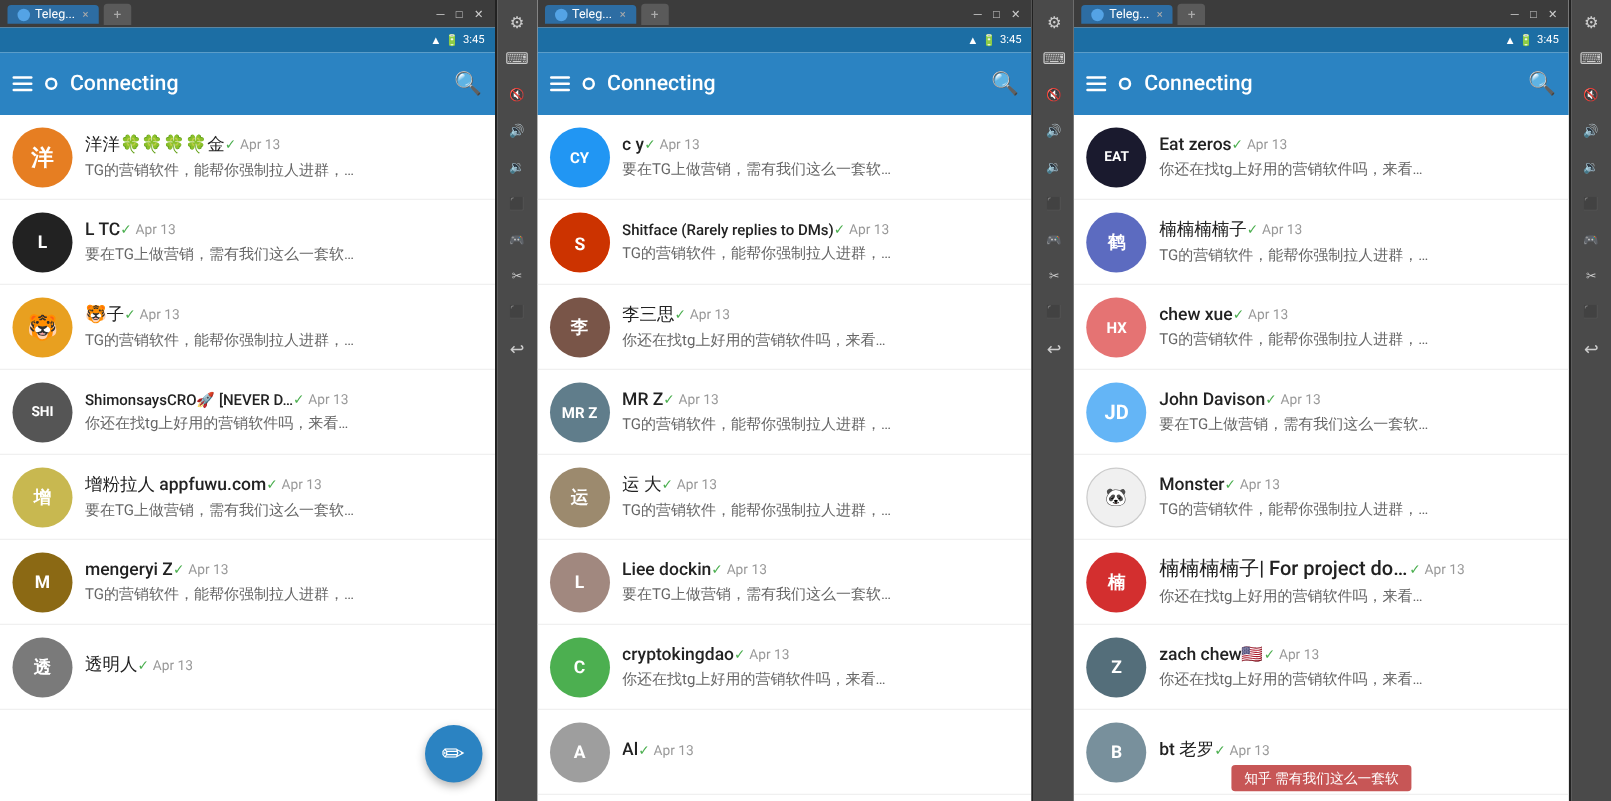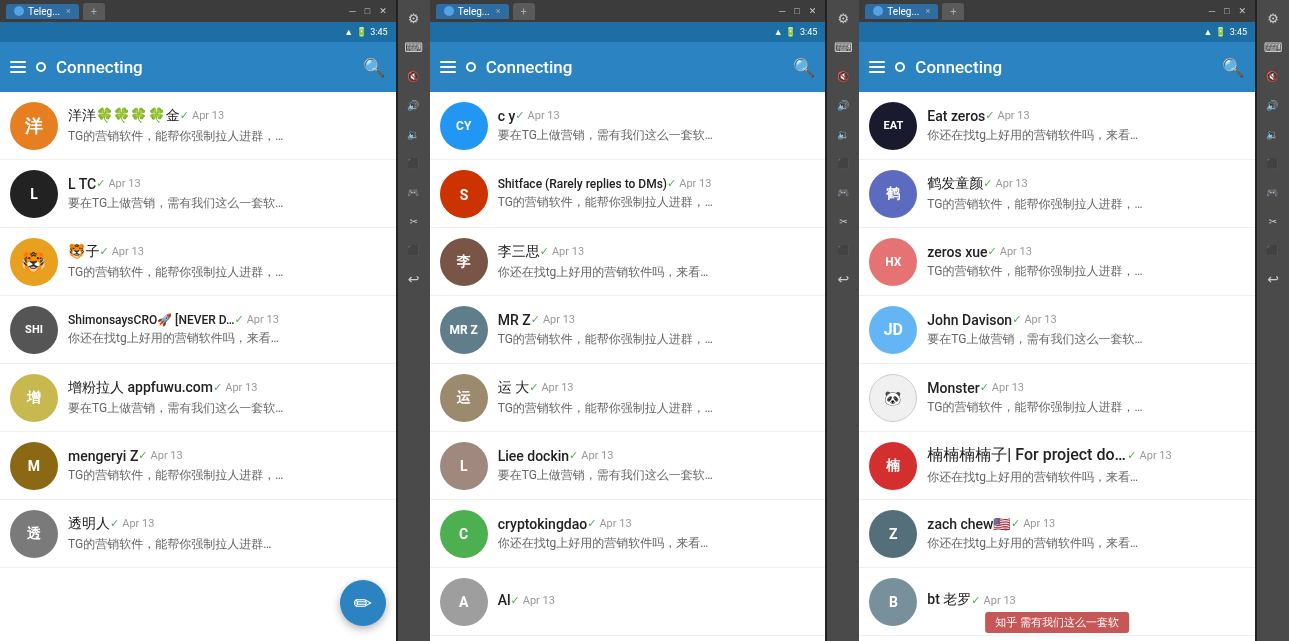--- a/index.html
+++ b/index.html
@@ -29,21 +29,21 @@
       height: 22px;
       background: #3c3c3c;
       display: flex;
       align-items: center;
       padding: 0 6px;
       gap: 4px;
       flex-shrink: 0;
     }
     .browser-tab {
       display: flex;
-      align-items: flex-start;
+      align-items: flex-end;
       background: #5a5a5a;
       border-radius: 3px 3px 0 0;
       padding: 2px 8px;
       font-size: 10px;
       color: #ddd;
       gap: 4px;
       max-width: 120px;
     }
     .browser-tab.active {
       background: #2d6da3;
@@ -362,21 +362,20 @@
       <div class="chat-item">
         <div class="avatar" style="background:#7a7a7a;">透</div>
         <div class="chat-info">
           <div class="chat-top">
             <span class="chat-name">透明人</span>
             <div class="chat-meta">
                 <span class="check-mark">✓</span>
                 <span class="chat-time">Apr 13</span>
               </div>
           </div>
-          <div class="chat-preview">TG的营销软件，能帮你强制拉人进群…</div>
         </div>
       </div>
     </div>
 
     <div class="fab-btn" style="position:absolute;bottom:15px;right:10px;">✏</div>
   </div>
 
   <div style="width:32px;background:#4a4a4a;display:flex;flex-direction:column;align-items:center;padding:4px 0;gap:1px;flex-shrink:0;">
     <div class="tool-btn">⚙</div>
     <div class="tool-btn">⌨</div>
@@ -601,34 +600,34 @@
                 <span class="chat-time">Apr 13</span>
               </div>
           </div>
           <div class="chat-preview">你还在找tg上好用的营销软件吗，来看…</div>
         </div>
       </div>
       <div class="chat-item">
         <div class="avatar" style="background:#5c6bc0;">鹤</div>
         <div class="chat-info">
           <div class="chat-top">
-            <span class="chat-name">鹤发童颜</span>
+            <span class="chat-name">楠楠楠楠子</span>
             <div class="chat-meta">
                 <span class="check-mark">✓</span>
                 <span class="chat-time">Apr 13</span>
               </div>
           </div>
           <div class="chat-preview">TG的营销软件，能帮你强制拉人进群，…</div>
         </div>
       </div>
       <div class="chat-item">
         <div class="avatar" style="background:#e57373;font-size:12px;">HX</div>
         <div class="chat-info">
           <div class="chat-top">
-            <span class="chat-name">zeros xue</span>
+            <span class="chat-name">chew xue</span>
             <div class="chat-meta">
                 <span class="check-mark">✓</span>
                 <span class="chat-time">Apr 13</span>
               </div>
           </div>
           <div class="chat-preview">TG的营销软件，能帮你强制拉人进群，…</div>
         </div>
       </div>
       <div class="chat-item">
         <div class="avatar" style="background:#64b5f6;font-size:16px;">JD</div>

